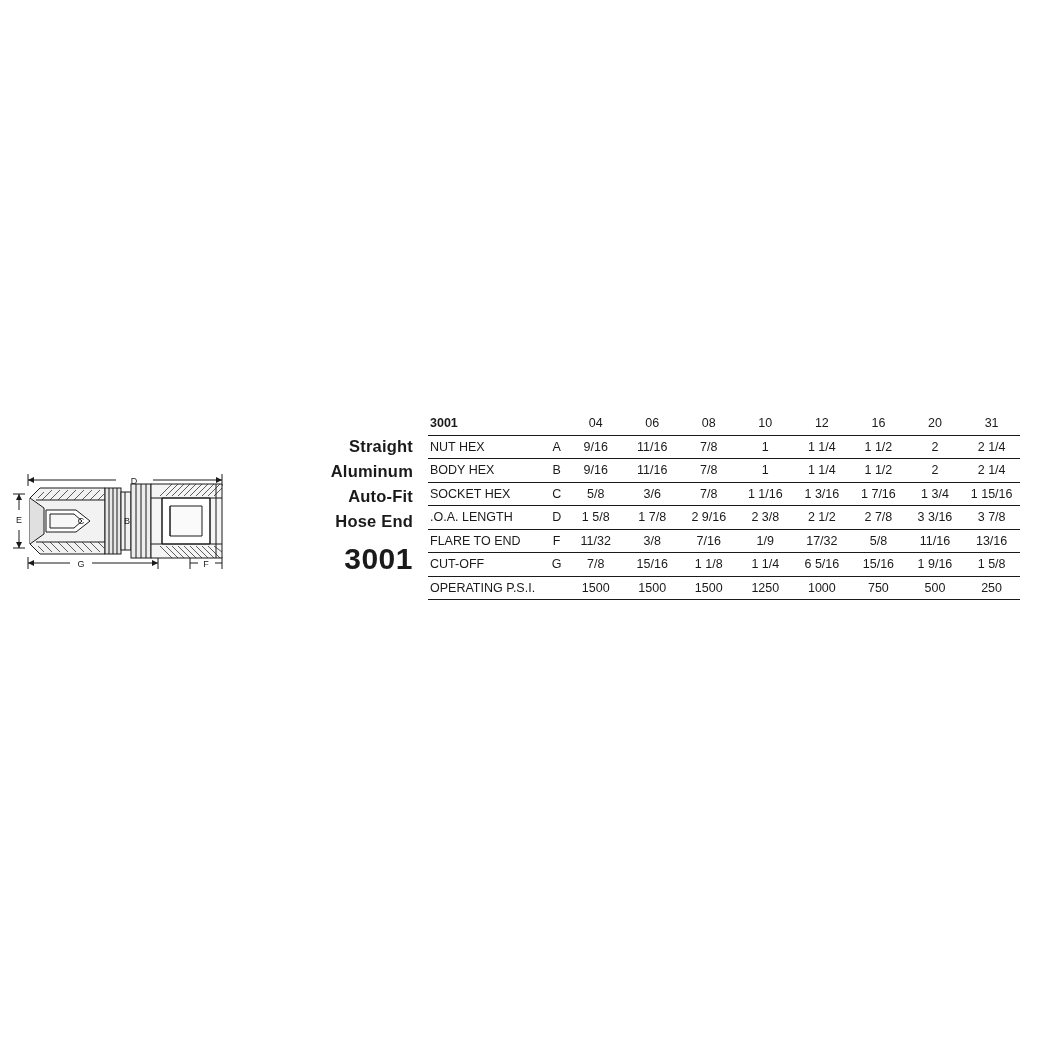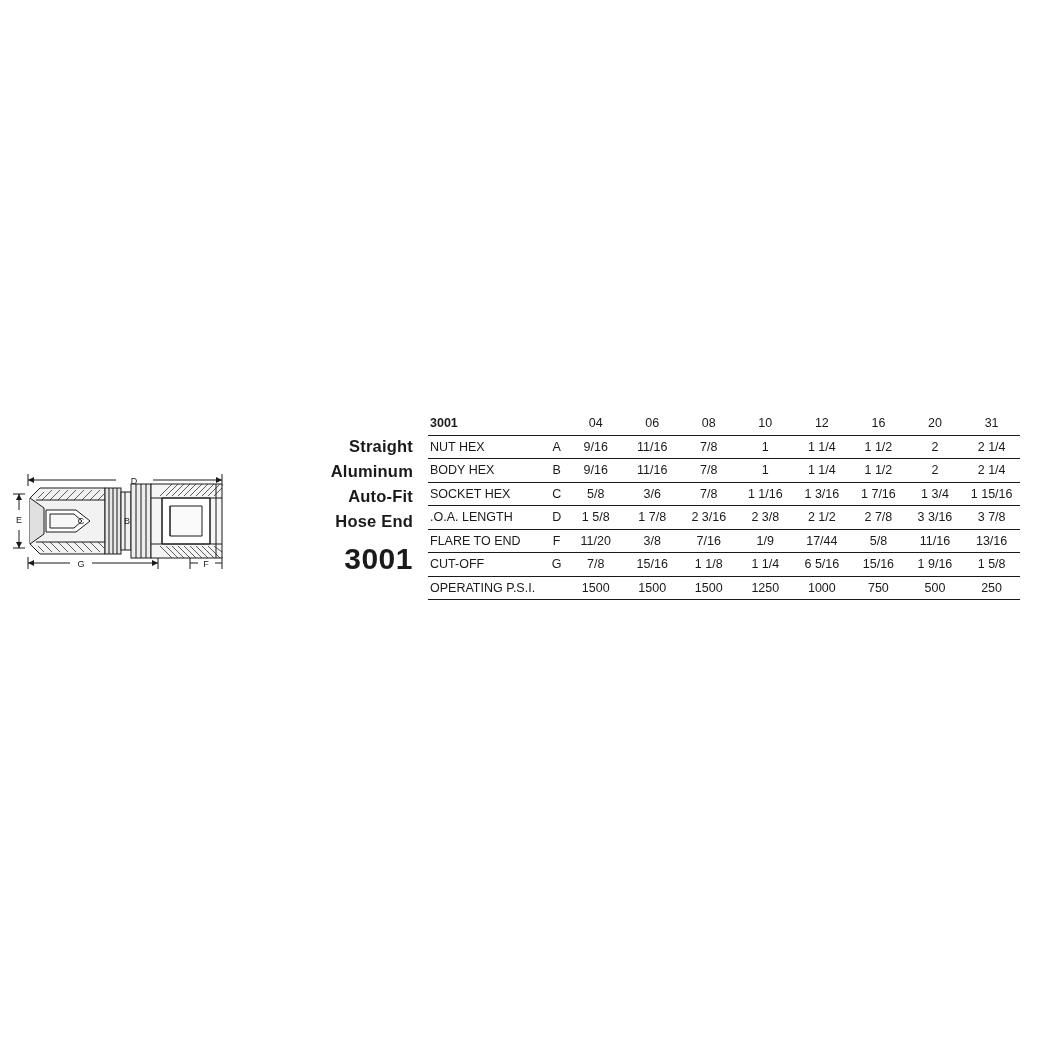--- a/index.html
+++ b/index.html
@@ -270,35 +270,35 @@
       <td class="col-val">1 3/16</td>
       <td class="col-val">1 7/16</td>
       <td class="col-val">1 3/4</td>
       <td class="col-val">1 15/16</td>
     </tr>
     <tr>
       <td class="col-label">.O.A. LENGTH</td>
       <td class="col-code">D</td>
       <td class="col-val">1 5/8</td>
       <td class="col-val">1 7/8</td>
-      <td class="col-val">2 3/16</td>
+      <td class="col-val">2 9/16</td>
       <td class="col-val">2 3/8</td>
       <td class="col-val">2 1/2</td>
       <td class="col-val">2 7/8</td>
       <td class="col-val">3 3/16</td>
       <td class="col-val">3 7/8</td>
     </tr>
     <tr>
       <td class="col-label">FLARE TO END</td>
       <td class="col-code">F</td>
-      <td class="col-val">11/20</td>
+      <td class="col-val">11/32</td>
       <td class="col-val">3/8</td>
       <td class="col-val">7/16</td>
       <td class="col-val">1/9</td>
-      <td class="col-val">17/44</td>
+      <td class="col-val">17/32</td>
       <td class="col-val">5/8</td>
       <td class="col-val">11/16</td>
       <td class="col-val">13/16</td>
     </tr>
     <tr>
       <td class="col-label">CUT-OFF</td>
       <td class="col-code">G</td>
       <td class="col-val">7/8</td>
       <td class="col-val">15/16</td>
       <td class="col-val">1 1/8</td>

